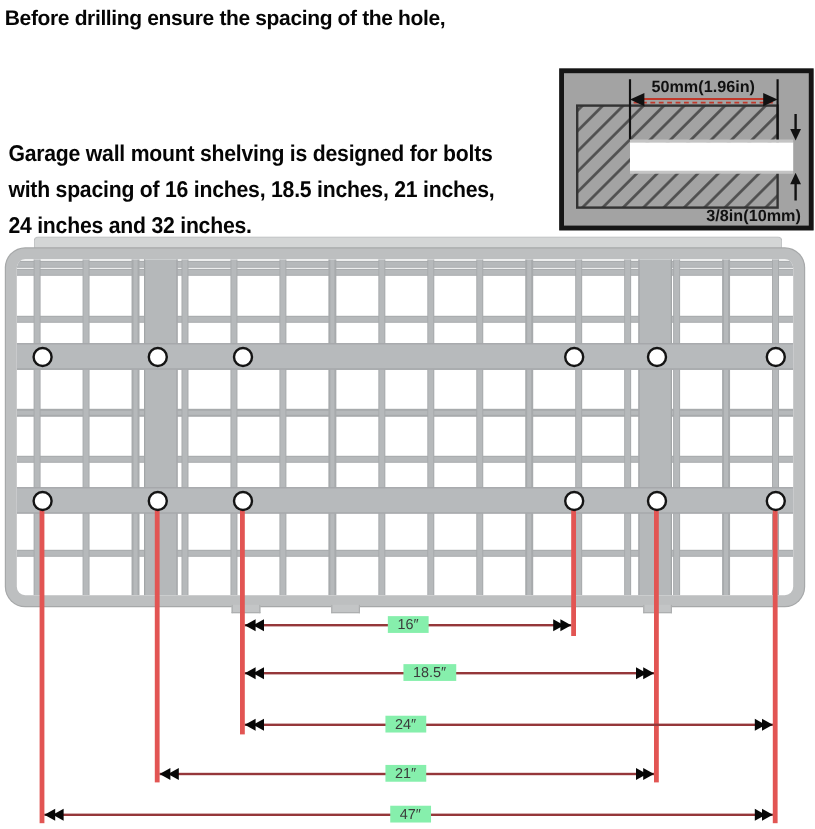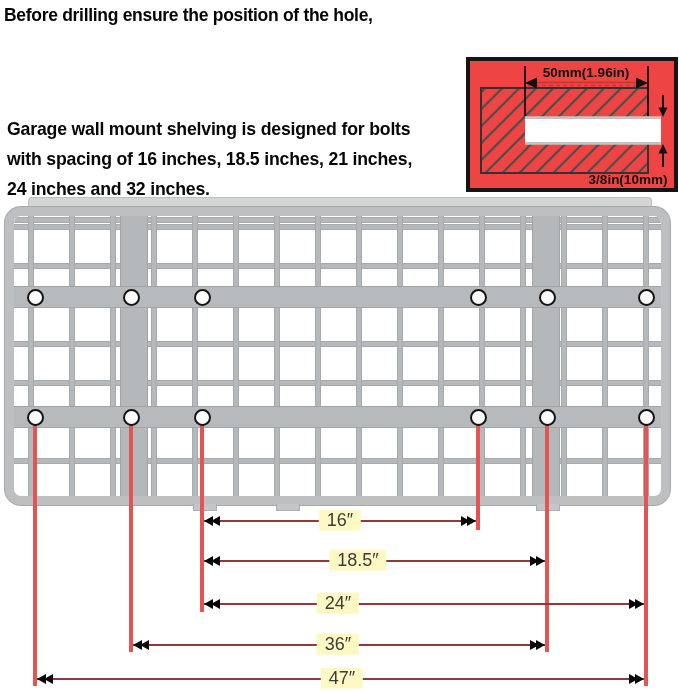--- a/index.html
+++ b/index.html
@@ -13,21 +13,21 @@
     line-height:29px;letter-spacing:-0.3px;color:#050505;white-space:nowrap;
   }
   .intro-text{
     position:absolute;left:7px;top:114px;font-weight:bold;font-size:19px;
     line-height:30px;letter-spacing:-0.2px;color:#050505;white-space:nowrap;
     transform:scaleX(0.93);transform-origin:left top;
   }
   
   .inset{
     position:absolute;left:466px;top:57px;width:204px;height:127px;
-    border:4px solid #151515;background:#ef4444;
+    border:4px solid #151515;background:#a3a3a3;
   }
   
   .flange{
     position:absolute;left:28px;top:197px;width:624px;height:13px;
     background:#d4d6d6;border:1px solid #bdbfc0;border-bottom:none;
     border-radius:4px 4px 0 0;box-sizing:border-box;
   }
   .frame{
     position:absolute;left:5px;top:207px;width:665px;height:298px;
     border:9px solid #bdbfc0;border-radius:16px;background:#fff;
@@ -47,30 +47,30 @@
   .tab{position:absolute;width:24px;height:7px;background:#c3c5c6;border:1px solid #adafb0;border-top:none;box-sizing:border-box;}
   
   .hole{position:absolute;width:17px;height:17px;border-radius:50%;
     background:#fff;border:2px solid #141414;box-sizing:border-box;z-index:5;}
   .vline{position:absolute;width:4px;z-index:4;}
   .dimline{position:absolute;height:2px;z-index:6;}
   .chev{position:absolute;width:0;height:0;border-top:5.5px solid transparent;
     border-bottom:5.5px solid transparent;z-index:7;}
   .chev-l{border-right:9px solid #070707;}
   .chev-r{border-left:9px solid #070707;}
-  .dimlabel{position:absolute;transform:translate(-50%,-54%);background:#fef9c3;
-    padding:0 8px;font-size:18px;color:#3b3b3b;z-index:8;white-space:nowrap;}
+  .dimlabel{position:absolute;transform:translate(-50%,-54%);background:#86efac;
+    padding:0 8px;font-size:12px;color:#3b3b3b;z-index:8;white-space:nowrap;}
 </style>
 </head>
 <body>
 
 <div class="canvas">
 
   <div class="header-text">
-    <div>Before drilling ensure the position of the hole,</div>
+    <div>Before drilling ensure the spacing of the hole,</div>
   </div>
 
   <div class="inset">
     <svg width="204" height="127" viewBox="0 0 204 127">
       <defs>
         <pattern id="hatch" patternUnits="userSpaceOnUse" width="12" height="12" patternTransform="rotate(45)">
           <line x1="6" y1="0" x2="6" y2="12" stroke="#4d4d4d" stroke-width="2.2"></line>
         </pattern>
       </defs>
       <rect x="11" y="27" width="167" height="85" fill="url(#hatch)" stroke="#333" stroke-width="2"></rect>
@@ -147,21 +147,21 @@
       <div class="chev chev-l" style="left: 204px; top: 598.5px;"></div>
       <div class="chev chev-l" style="left: 210.5px; top: 598.5px;"></div>
       <div class="chev chev-r" style="left: 635px; top: 598.5px;"></div>
       <div class="chev chev-r" style="left: 628.5px; top: 598.5px;"></div>
       <div class="dimlabel" style="left: 338px; top: 604px; color: rgb(59, 59, 59);">24″</div>
       <div class="dimline" style="left: 133px; top: 644px; width: 412px; background: rgb(149, 55, 58);"></div>
       <div class="chev chev-l" style="left: 133px; top: 639.5px;"></div>
       <div class="chev chev-l" style="left: 139.5px; top: 639.5px;"></div>
       <div class="chev chev-r" style="left: 536px; top: 639.5px;"></div>
       <div class="chev chev-r" style="left: 529.5px; top: 639.5px;"></div>
-      <div class="dimlabel" style="left: 338px; top: 645px; color: rgb(59, 59, 59);">36″</div>
+      <div class="dimlabel" style="left: 338px; top: 645px; color: rgb(59, 59, 59);">21″</div>
       <div class="dimline" style="left: 37px; top: 678px; width: 607px; background: rgb(149, 55, 58);"></div>
       <div class="chev chev-l" style="left: 37px; top: 673.5px;"></div>
       <div class="chev chev-l" style="left: 43.5px; top: 673.5px;"></div>
       <div class="chev chev-r" style="left: 635px; top: 673.5px;"></div>
       <div class="chev chev-r" style="left: 628.5px; top: 673.5px;"></div>
       <div class="dimlabel" style="left: 342px; top: 679px; color: rgb(59, 59, 59);">47″</div>
     </div>
 
 </div>
 

